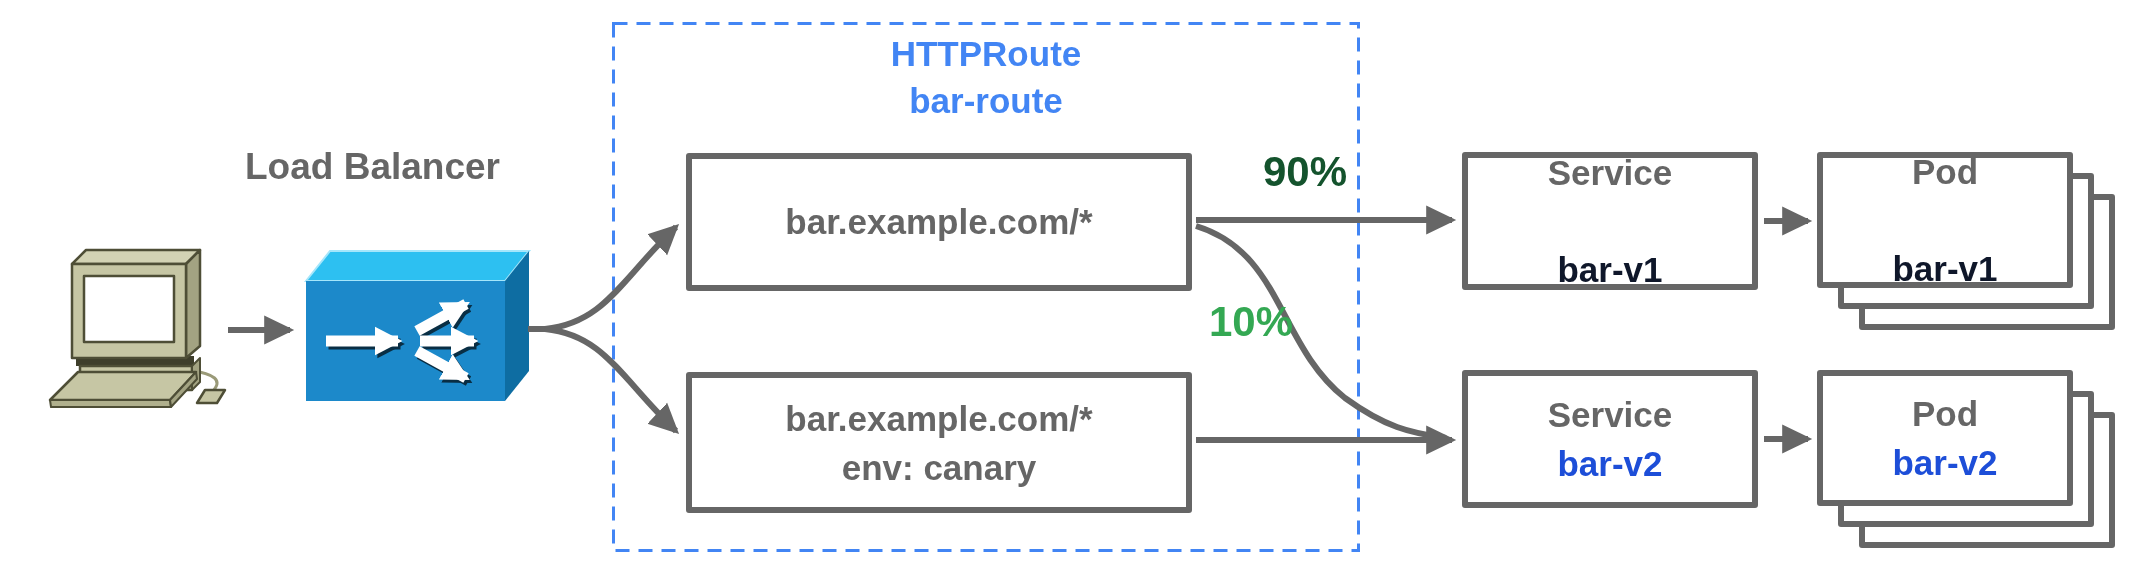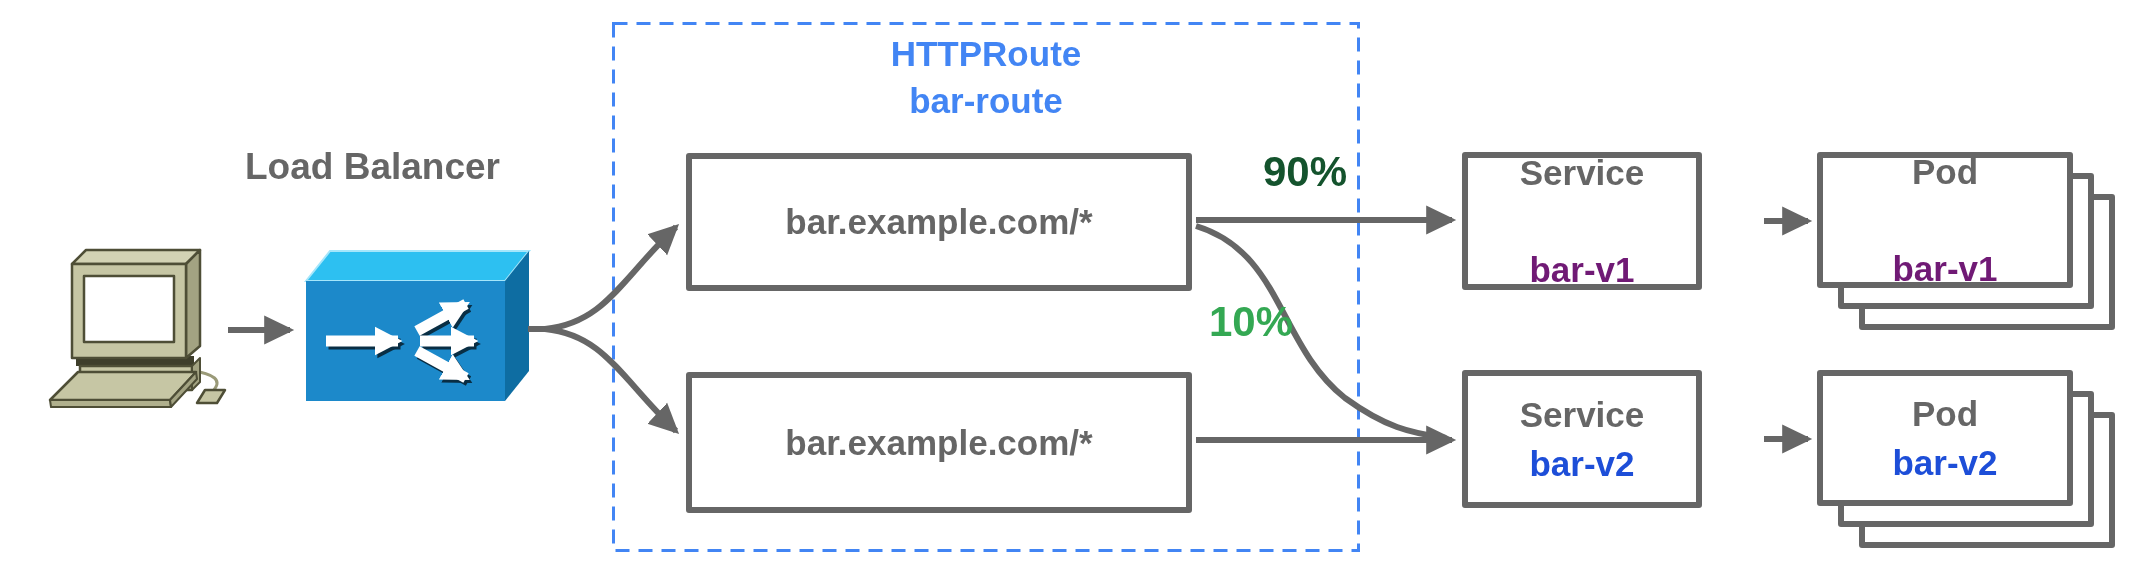--- a/index.html
+++ b/index.html
@@ -10,21 +10,21 @@
   .canvas *, .canvas *::before, .canvas *::after{box-sizing:border-box;}
   svg.layer{position:absolute; left:0; top:0; width:2149px; height:573px;}
 
   .box{
     position:absolute; background:#fff; border:6px solid #666666; border-radius:3px;
     display:flex; flex-direction:column; align-items:center; justify-content:center;
     text-align:center; color:#666666;
   }
   .route1{left:686px; top:153px; width:506px; height:138px; font-size:35px;}
   .route2{left:686px; top:372px; width:506px; height:141px; font-size:35px; line-height:49px;}
-  .svc{width:240px; height:138px; font-size:35px; line-height:49px;}
+  .svc{width:296px; height:138px; font-size:35px; line-height:49px;}
   .svc1{left:1462px; top:152px;}
   .svc2{left:1462px; top:370px;}
 
   .pod-stack{position:absolute; width:256px; height:136px;}
   .p1{left:1817px; top:152px;}
   .p2{left:1817px; top:370px;}
   .pod-layer{position:absolute; left:0; top:0; width:256px; height:136px;
     background:#fff; border:6px solid #666666; border-radius:3px;}
   .l2{transform:translate(21px,21px);}
   .l3{transform:translate(42px,42px);}
@@ -32,21 +32,21 @@
     display:flex; flex-direction:column; align-items:center; justify-content:center;
     font-size:35px; line-height:49px; color:#666666; }
 
   .lb-label{position:absolute; left:245px; top:146px; width:340px; 
     font-size:37px; color:#666666;}
   .group-title{position:absolute; left:612px; top:30px; width:748px; text-align:center;
     font-size:35px; line-height:47px; color:#4285F4;}
   .pct{position:absolute; font-size:42px; line-height:44px;}
   .pct90{left:1263px; top:150px; color:#14532d;}
   .pct10{left:1209px; top:300px; color:#34A853;}
-  .blue{color:#701a75;margin-top:48px;}
+  .blue{color:#0f172a;margin-top:48px;}
   .green{color:#1d4ed8;}
 </style>
 </head>
 <body>
 
 <div class="canvas">
 
   <svg class="layer" viewBox="0 0 2149 573">
     <defs>
       <marker id="ah" markerWidth="6" markerHeight="6" refX="4.3" refY="3" orient="auto" markerUnits="strokeWidth">
@@ -118,20 +118,21 @@
   <div class="group-title">
     <div>HTTPRoute</div>
     <div>bar-route</div>
   </div>
 
   <div class="box route1">
     <span>bar.example.com/*</span>
   </div>
   <div class="box route2">
     <span>bar.example.com/*</span>
+    <span>env: canary</span>
   </div>
 
   <div class="pct pct90">90%</div>
   <div class="pct pct10">10%</div>
 
   <div class="box svc svc1">
     <span>Service</span>
     <span class="blue">bar-v1</span>
   </div>
   <div class="box svc svc2">

